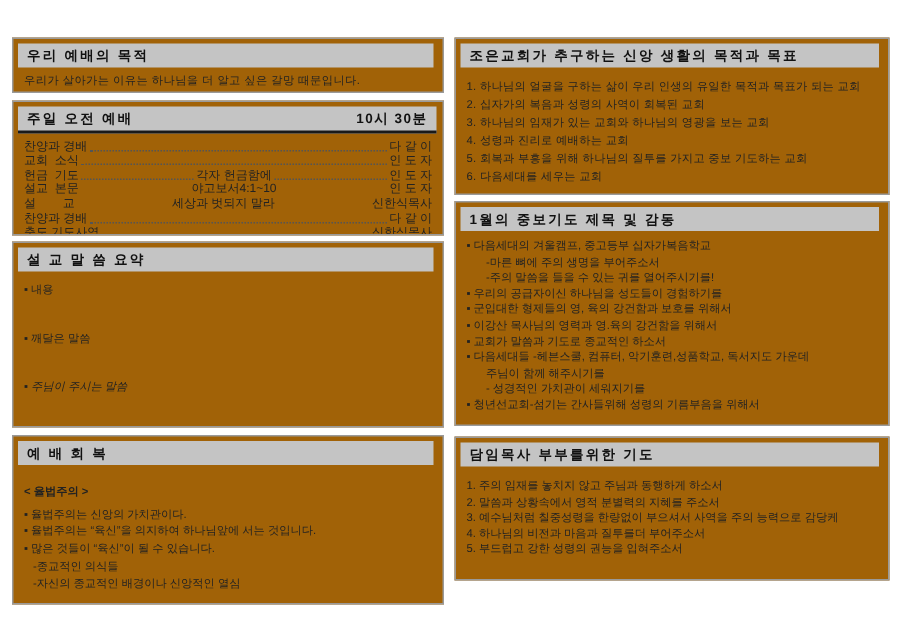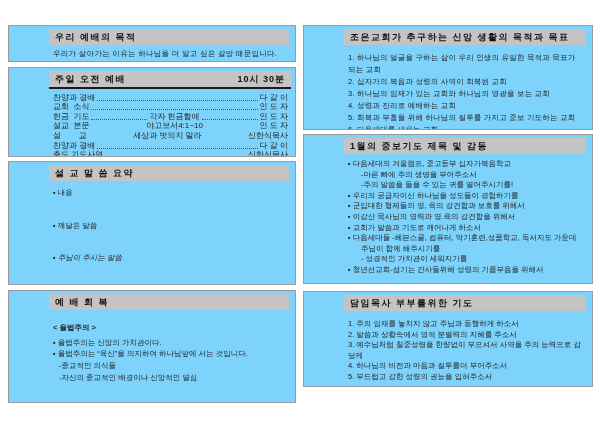--- a/index.html
+++ b/index.html
@@ -5,21 +5,21 @@
   html,body{margin:0;padding:0;}
   body{
     width:600px;height:424px;background:#ffffff;
     font-family:"Liberation Sans","DejaVu Sans",sans-serif;
     color:#222;-webkit-font-smoothing:antialiased;
   }
   .page{position:relative;width:600px;height:424px;background:#fff;overflow:hidden;}
   .col{position:absolute;top:25px;}
   .col-left{left:8px;width:288px;}
   .col-right{left:303px;width:290px;}
-  .box{border:1px solid #9a9a9a;background:#7dd3fc;box-sizing:border-box;overflow:hidden;padding-left:37px;}
+  .box{border:1px solid #9a9a9a;background:#a16207;box-sizing:border-box;overflow:hidden;}
   .hbar{
     background:#c4c4c4;color:#111;font-weight:bold;font-size:9px;
     letter-spacing:1.5px;padding:2px 6px 1px;margin:3px 6px 2px 3px;
     white-space:nowrap;
   }
   .hbar-flex{display:flex;justify-content:space-between;align-items:baseline;}
   .hbar-sv{border-bottom:2px solid #1a1a1a;margin-right:4px;}
   .hbar-time{letter-spacing:1px;}
   .body-txt{padding:1px 7px 4px;font-size:7.5px;line-height:1.55;}
   
@@ -124,20 +124,21 @@
         <div class="item">▪ 주님이 주시는 말씀</div>
       </div>
     </div>
 
     <div class="box box-restore">
       <div class="hbar">예 배 회 복</div>
       <div class="body-txt">
         <div class="rst-head">&lt; 율법주의 &gt;</div>
         <div>▪ 율법주의는 신앙의 가치관이다.</div>
         <div>▪ 율법주의는 “육신”을 의지하여 하나님앞에 서는 것입니다.</div>
+        <div>▪ 많은 것들이 “육신”이 될 수 있습니다.</div>
         <div class="ind1">-종교적인 의식들</div>
         <div class="ind1">-자신의 종교적인 배경이나 신앙적인 열심</div>
       </div>
     </div>
 
   </div>
 
   <div class="col col-right">
 
     <div class="box box-goals">
@@ -154,21 +155,21 @@
 
     <div class="box box-prayer">
       <div class="hbar">1월의 중보기도 제목 및 감동</div>
       <div class="body-txt">
         <div>▪ 다음세대의 겨울캠프, 중고등부 십자가복음학교</div>
         <div class="pind1">-마른 뼈에 주의 생명을 부어주소서</div>
         <div class="pind1">-주의 말씀을 들을 수 있는 귀를 열어주시기를!</div>
         <div>▪ 우리의 공급자이신 하나님을 성도들이 경험하기를</div>
         <div>▪ 군입대한 형제들의 영, 육의 강건함과 보호를 위해서</div>
         <div>▪ 이강산 목사님의 영력과 영.육의 강건함을 위해서</div>
-        <div>▪ 교회가 말씀과 기도로 깨어나게 하소서</div>
+        <div>▪ 교회가 말씀과 기도로 종교적인 하소서</div>
         <div>▪ 다음세대들 -헤븐스쿨, 컴퓨터, 악기훈련,성품학교, 독서지도 가운데</div>
         <div class="pind1">주님이 함께 해주시기를</div>
         <div class="pind1">- 성경적인 가치관이 세워지기를</div>
         <div>▪ 청년선교회-섬기는 간사들위해 성령의 기름부음을 위해서</div>
       </div>
     </div>
 
     <div class="box box-pastor">
       <div class="hbar">담임목사 부부를위한 기도</div>
       <div class="body-txt">

